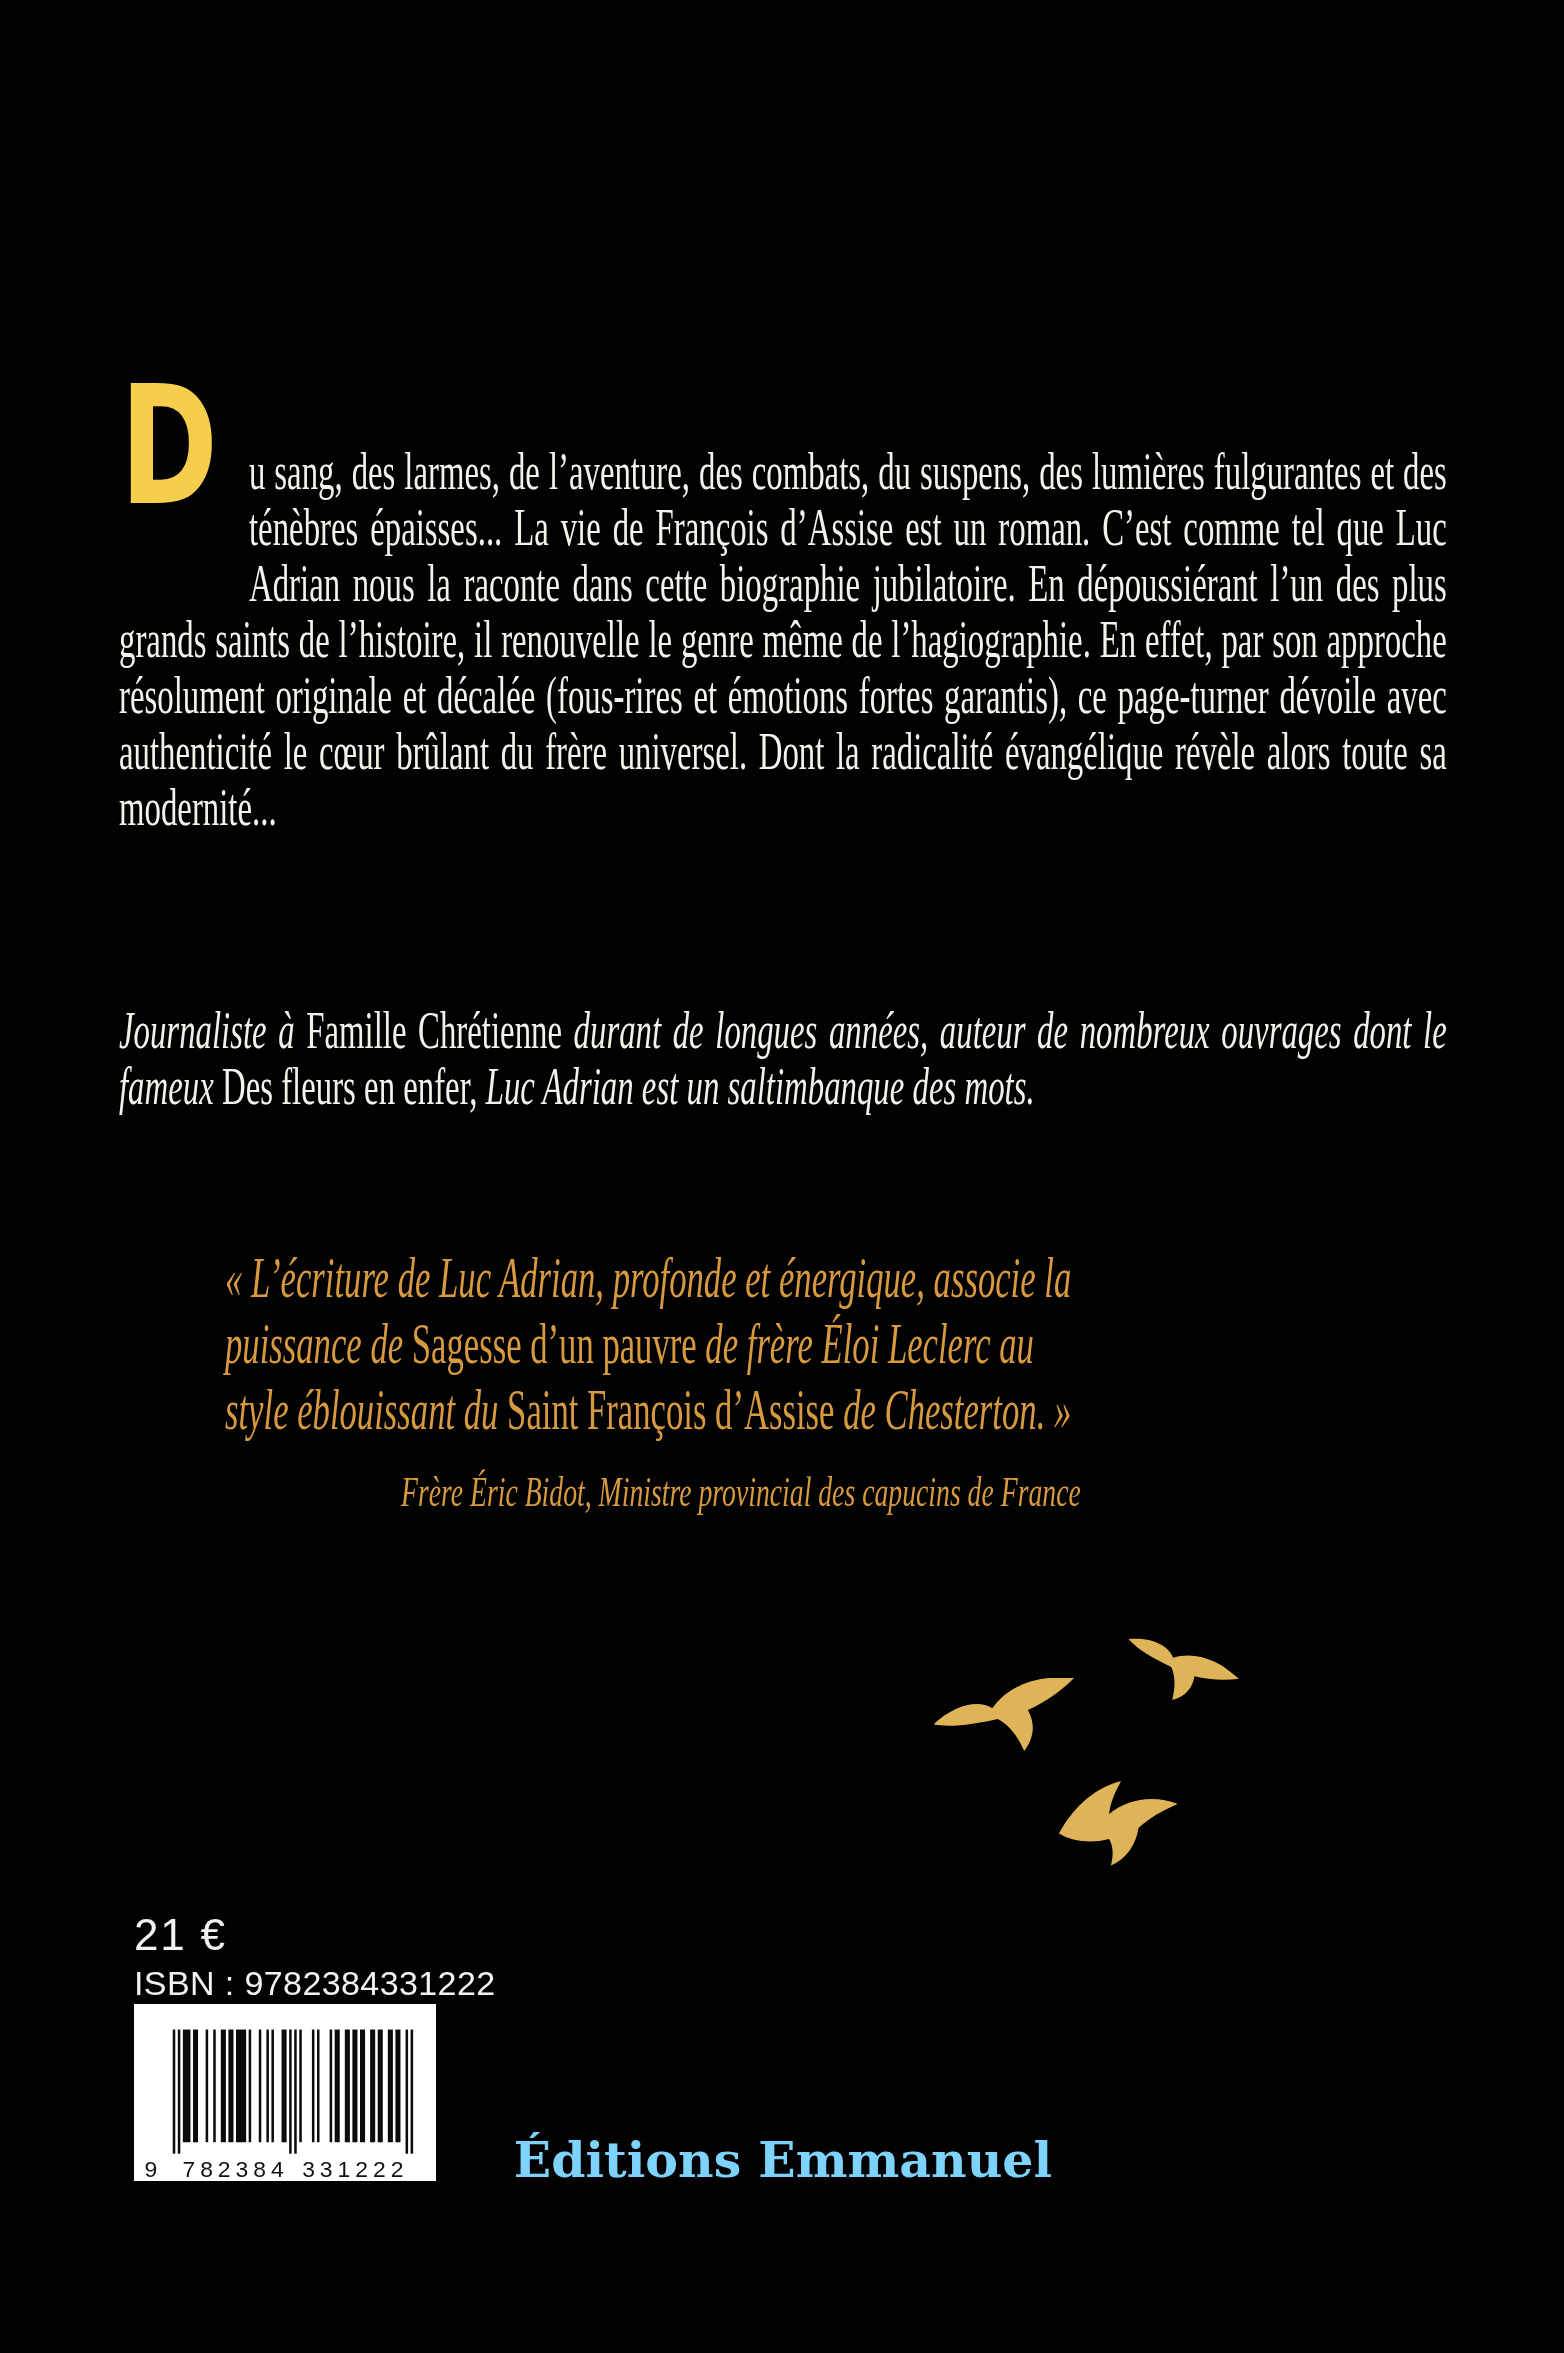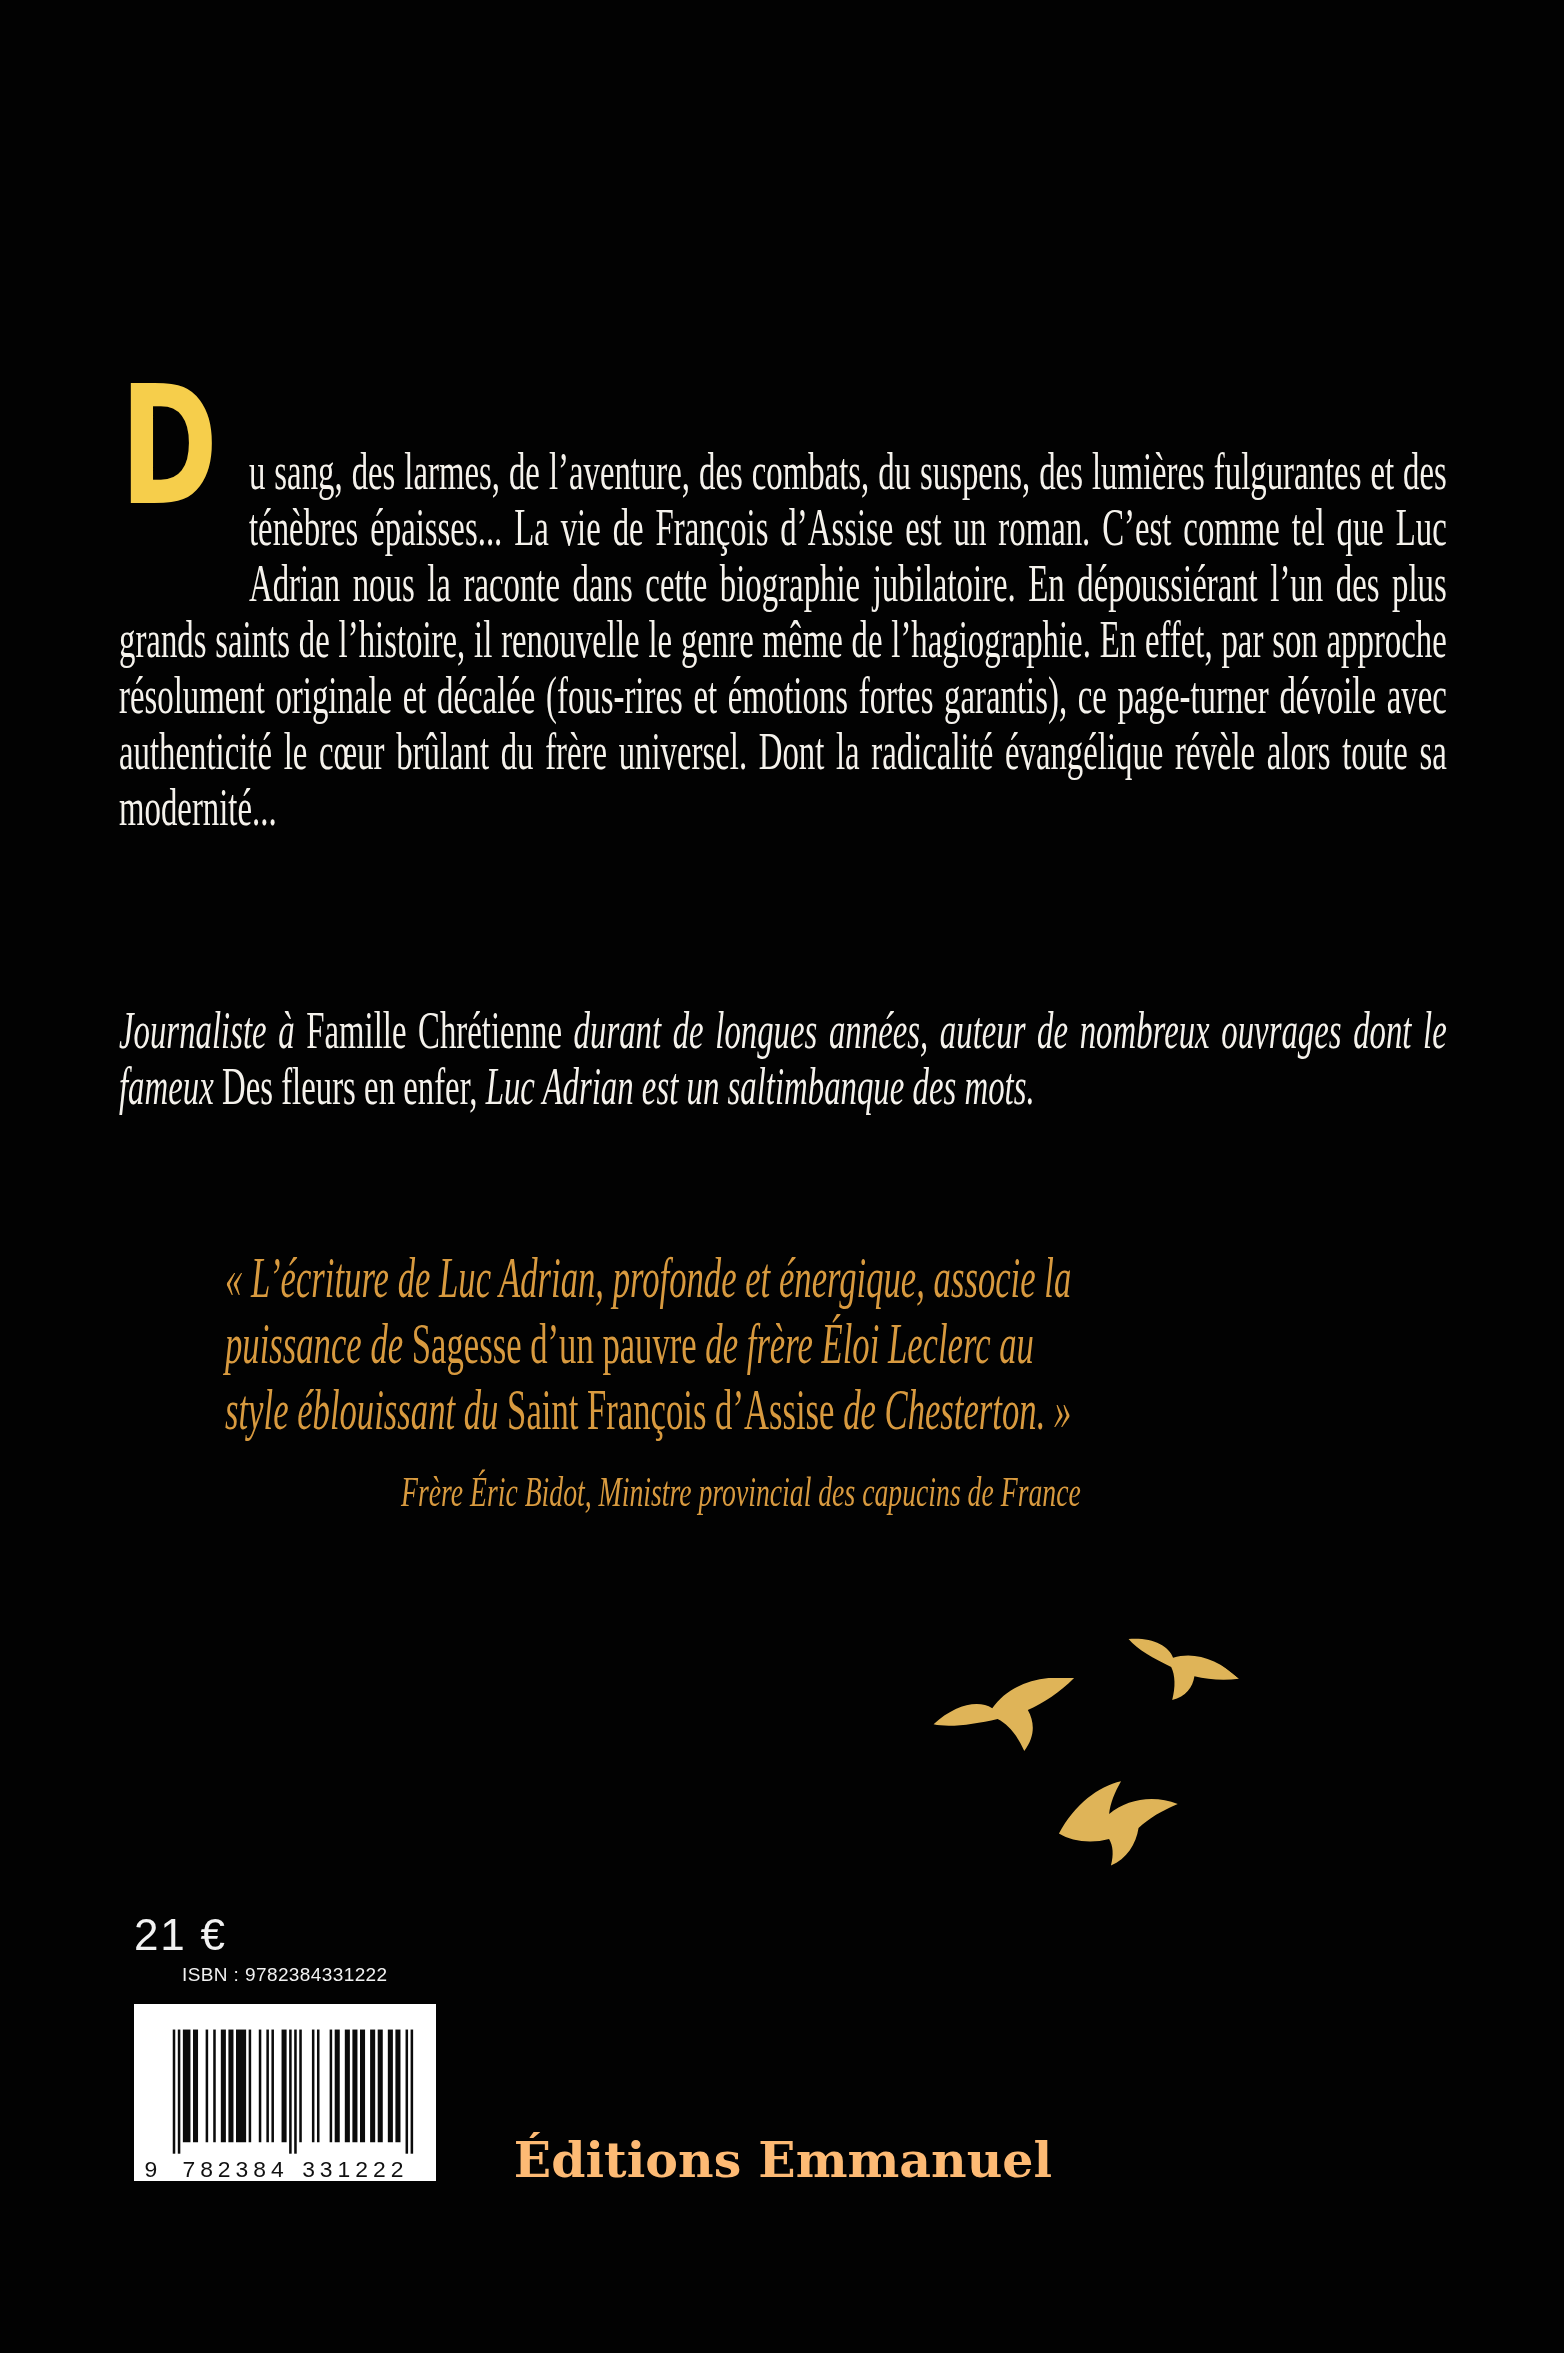--- a/index.html
+++ b/index.html
@@ -41,35 +41,35 @@
   }
   .bird{position:absolute;}
   .bird path{fill:#DFB458;}
   .price{
     position:absolute;left:134px;top:1910px;
     font-family:"Liberation Sans",sans-serif;font-size:44px;font-weight:300;
     color:#F2F2F2;letter-spacing:1.8px;text-align:right;
   }
   .isbn{
     position:absolute;left:134px;top:1964px;
-    font-family:"Liberation Sans",sans-serif;font-size:19px;
-    color:#F2F2F2;letter-spacing:0.4px;margin-left:48px;
+    font-family:"Liberation Sans",sans-serif;font-size:34px;
+    color:#F2F2F2;letter-spacing:0.4px;
   }
   .barcode-box{
     position:absolute;left:134px;top:2004px;width:302px;height:177px;background:#ffffff;
   }
   .barcode-box svg{display:block;}
   .bc-bar{fill:#0b0b0b;}
   .bc-digit{
     font-family:"Liberation Sans",sans-serif;font-size:26px;fill:#111111;
   }
   .publisher{
     position:absolute;left:783px;top:2131px;transform:translateX(-50%);
     font-family:"DejaVu Serif",serif;font-weight:700;font-size:49px;
-    color:#fdba74;white-space:nowrap;
+    color:#7dd3fc;white-space:nowrap;
   }
 </style>
 </head>
 <body>
 
 <div class="page">
 
   <div class="dropcap">D</div>
 
   <p class="synopsis cond"><span class="cap-spacer"></span><span>u sang, des larmes, de l’aventure, des combats, du suspens, des lumières fulgurantes et des ténèbres épaisses... La vie de François d’Assise est un roman. C’est comme tel que Luc Adrian nous la raconte dans cette biographie jubilatoire. En dépoussiérant l’un des plus grands saints de l’histoire, il renouvelle le genre même de l’hagiographie. En effet, par son approche résolument originale et décalée (fous-rires et émotions fortes garantis), ce page-turner dévoile avec authenticité le cœur brûlant du frère universel. Dont la radicalité évangélique révèle alors toute sa modernité...</span></p>

